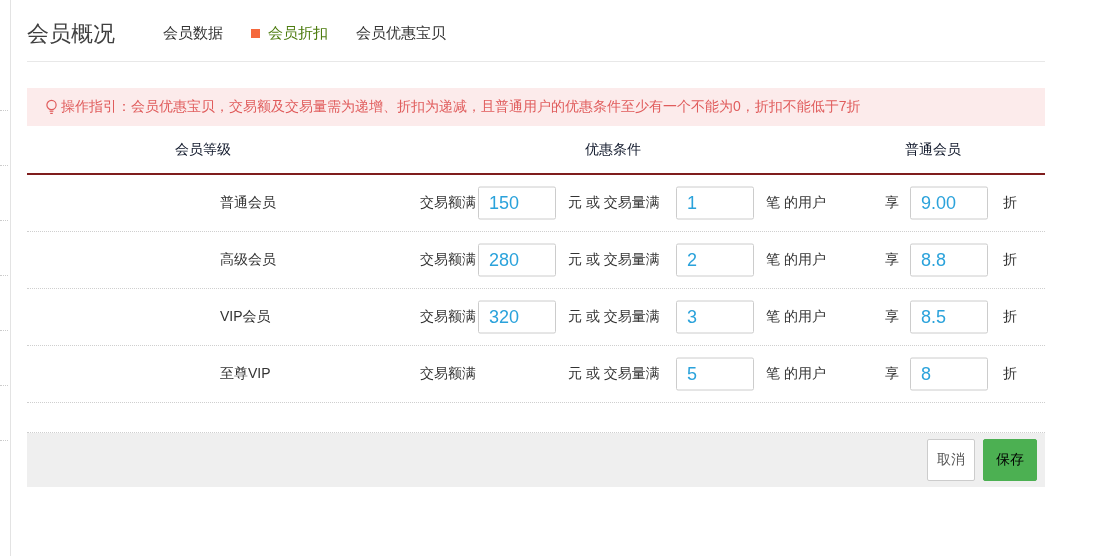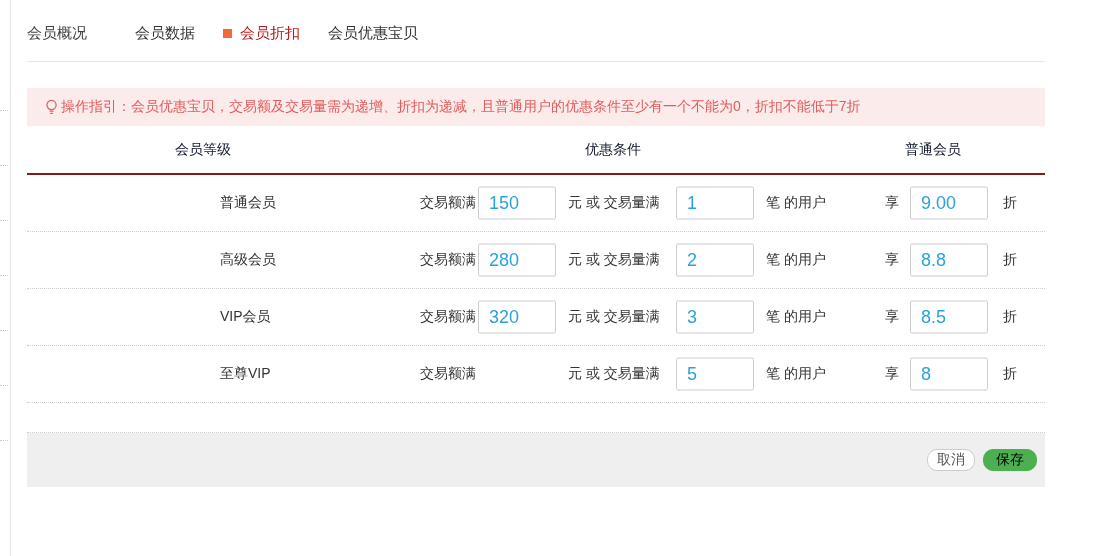--- a/index.html
+++ b/index.html
@@ -9,24 +9,24 @@
 
   .left-rule { position:absolute; left:10px; top:0; bottom:0; width:1px;
     background:#e3e3e3; }
   .left-tick { position:absolute; left:0; width:8px; border-top:1px dotted #ccc; }
 
   .container { position:absolute; left:27px; top:0; width:1018px; }
 
   
   .header { height:62px; display:flex; align-items:center;
     border-bottom:1px solid #e8e8e8; padding-top:6px; }
-  .page-title { font-size:15px; color:#404040; }
+  .page-title { font-size:22px; color:#404040; }
   .tabs { display:flex; align-items:center; margin-left:48px; font-size:15px; }
   .tab { margin-right:28px; cursor:pointer; color:#333; display:flex; align-items:center;text-align:center; }
-  .tab.active { color:#b91c1c; }
+  .tab.active { color:#4d7c0f; }
   .tab-marker { display:inline-block; width:9px; height:9px; background:#f5683c;
     margin-right:8px; }
 
   
   .notice { margin-top:26px; height:38px; background:#fcebeb; color:#e05c5c;
     font-size:14px; display:flex; align-items:center; padding-left:18px; }
   .bulb { margin-right:3px; display:inline-flex; }
 
   
   .thead { position:relative; height:49px; font-size:14px; color:#0f172a;
@@ -48,21 +48,21 @@
   .lbl-discount { left:976px; }
   input.val { width:78px; height:33px; border:1px solid #ccc; border-radius:2px;
     font-size:18px; color:#2aa2db; padding-left:10px; outline:none; background:#fff;
     font-family:"Liberation Sans","DejaVu Sans",sans-serif; }
 
   .spacer { height:30px; border-bottom:1px dotted #cfcfcf; }
 
   
   .footer { height:54px; background:#efefef; display:flex; align-items:center;
     justify-content:flex-end; padding-right:8px; }
-  .btn { height:22px; font-size:14px; border-radius:10px; cursor:pointer;
+  .btn { height:42px; font-size:14px; border-radius:2px; cursor:pointer;
     font-family:"Liberation Sans","DejaVu Sans",sans-serif; }
   .btn-cancel { width:48px; background:#fff; border:1px solid #ccc; color:#555;
     margin-right:8px; }
   .btn-save { width:54px; background:#4cb052; border:1px solid #4cb052; color:#000000; }
 </style>
 </head>
 <body>
 
 <div class="left-rule"></div>
 <div class="left-tick" style="top:110px"></div>

